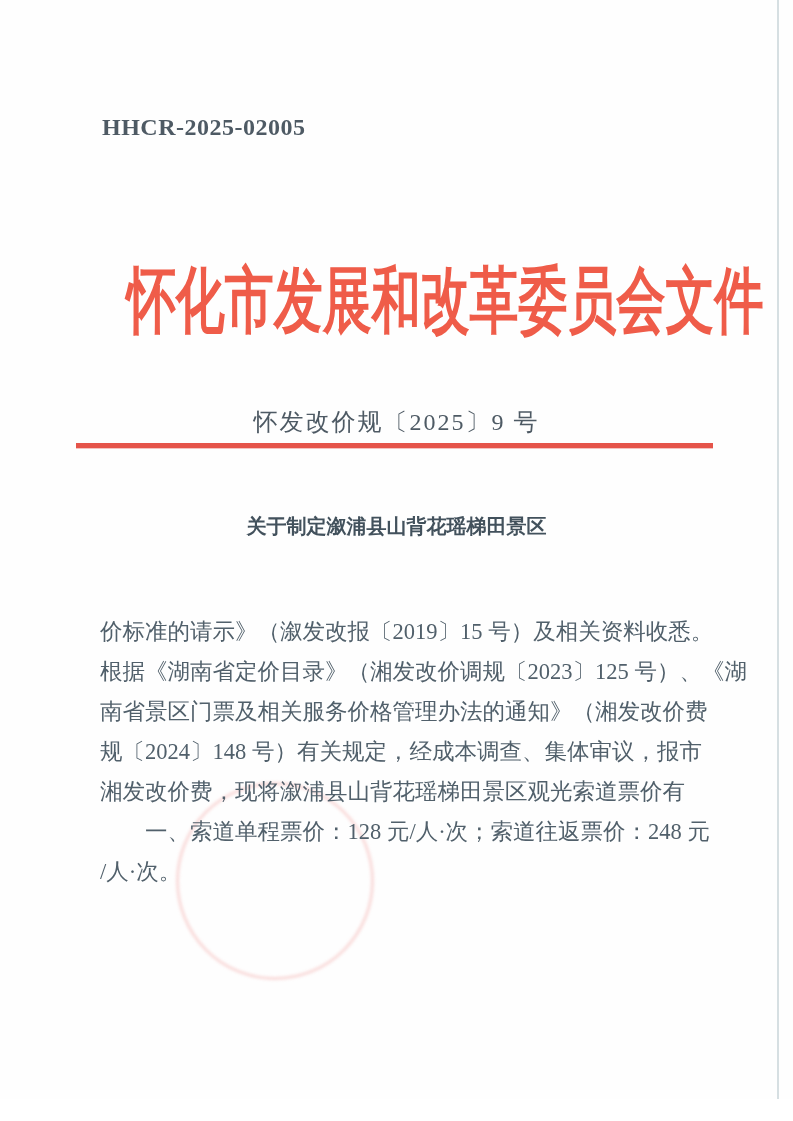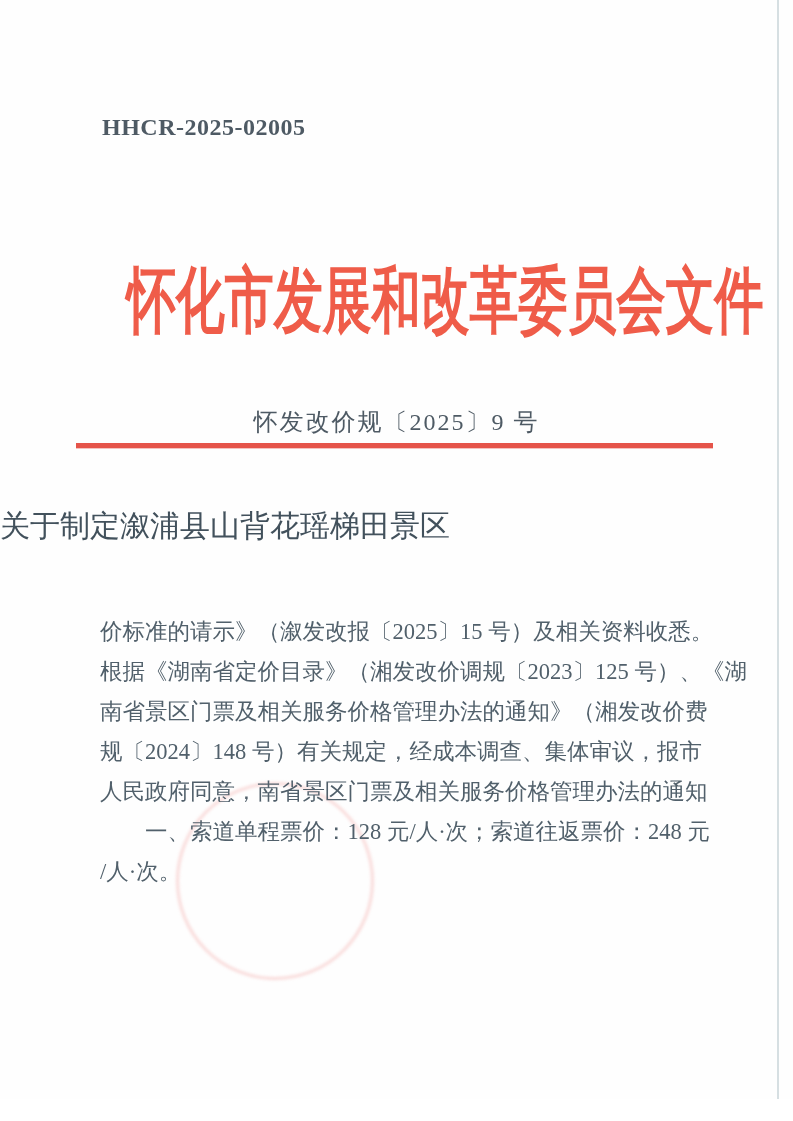--- a/index.html
+++ b/index.html
@@ -56,23 +56,23 @@
     width: 637px;
     height: 5px;
     background: #e5544a;
     box-shadow: 0 1px 0 rgba(229,84,74,0.35);
   }
   .doc-title {
     position: absolute;
     left: 0;
     top: 507px;
     width: 100%;
-    text-align: left;
-    font-size: 30px;
-    font-weight: normal;
+    text-align: center;
+    font-size: 20px;
+    font-weight: bold;
     color: #42515c;
     line-height: 38px;
   }
   .body-text {
     position: absolute;
     left: 100px;
     top: 612px;
     width: 616px;
     font-size: 22.5px;
     color: #51606b;
@@ -119,24 +119,24 @@
 
   <div class="red-rule"></div>
 
   <div class="doc-title">
     <div>关于制定溆浦县山背花瑶梯田景区</div>
   </div>
 
   <div class="seal-bleed"></div>
 
   <div class="body-text">
-    <div class="body-line">价标准的请示》（溆发改报〔2025〕15 号）及相关资料收悉。</div>
+    <div class="body-line">价标准的请示》（溆发改报〔2019〕15 号）及相关资料收悉。</div>
     <div class="body-line">根据《湖南省定价目录》（湘发改价调规〔2023〕125 号）、《湖</div>
     <div class="body-line">南省景区门票及相关服务价格管理办法的通知》（湘发改价费</div>
     <div class="body-line">规〔2024〕148 号）有关规定，经成本调查、集体审议，报市</div>
-    <div class="body-line">人民政府同意，南省景区门票及相关服务价格管理办法的通知</div>
+    <div class="body-line">湘发改价费，现将溆浦县山背花瑶梯田景区观光索道票价有</div>
     <div class="body-line indent">一、索道单程票价：128 元/人·次；索道往返票价：248 元</div>
     <div class="body-line">/人·次。</div>
   </div>
 
   <div class="scan-edge"></div>
 
 </div>
 
 </body></html>

